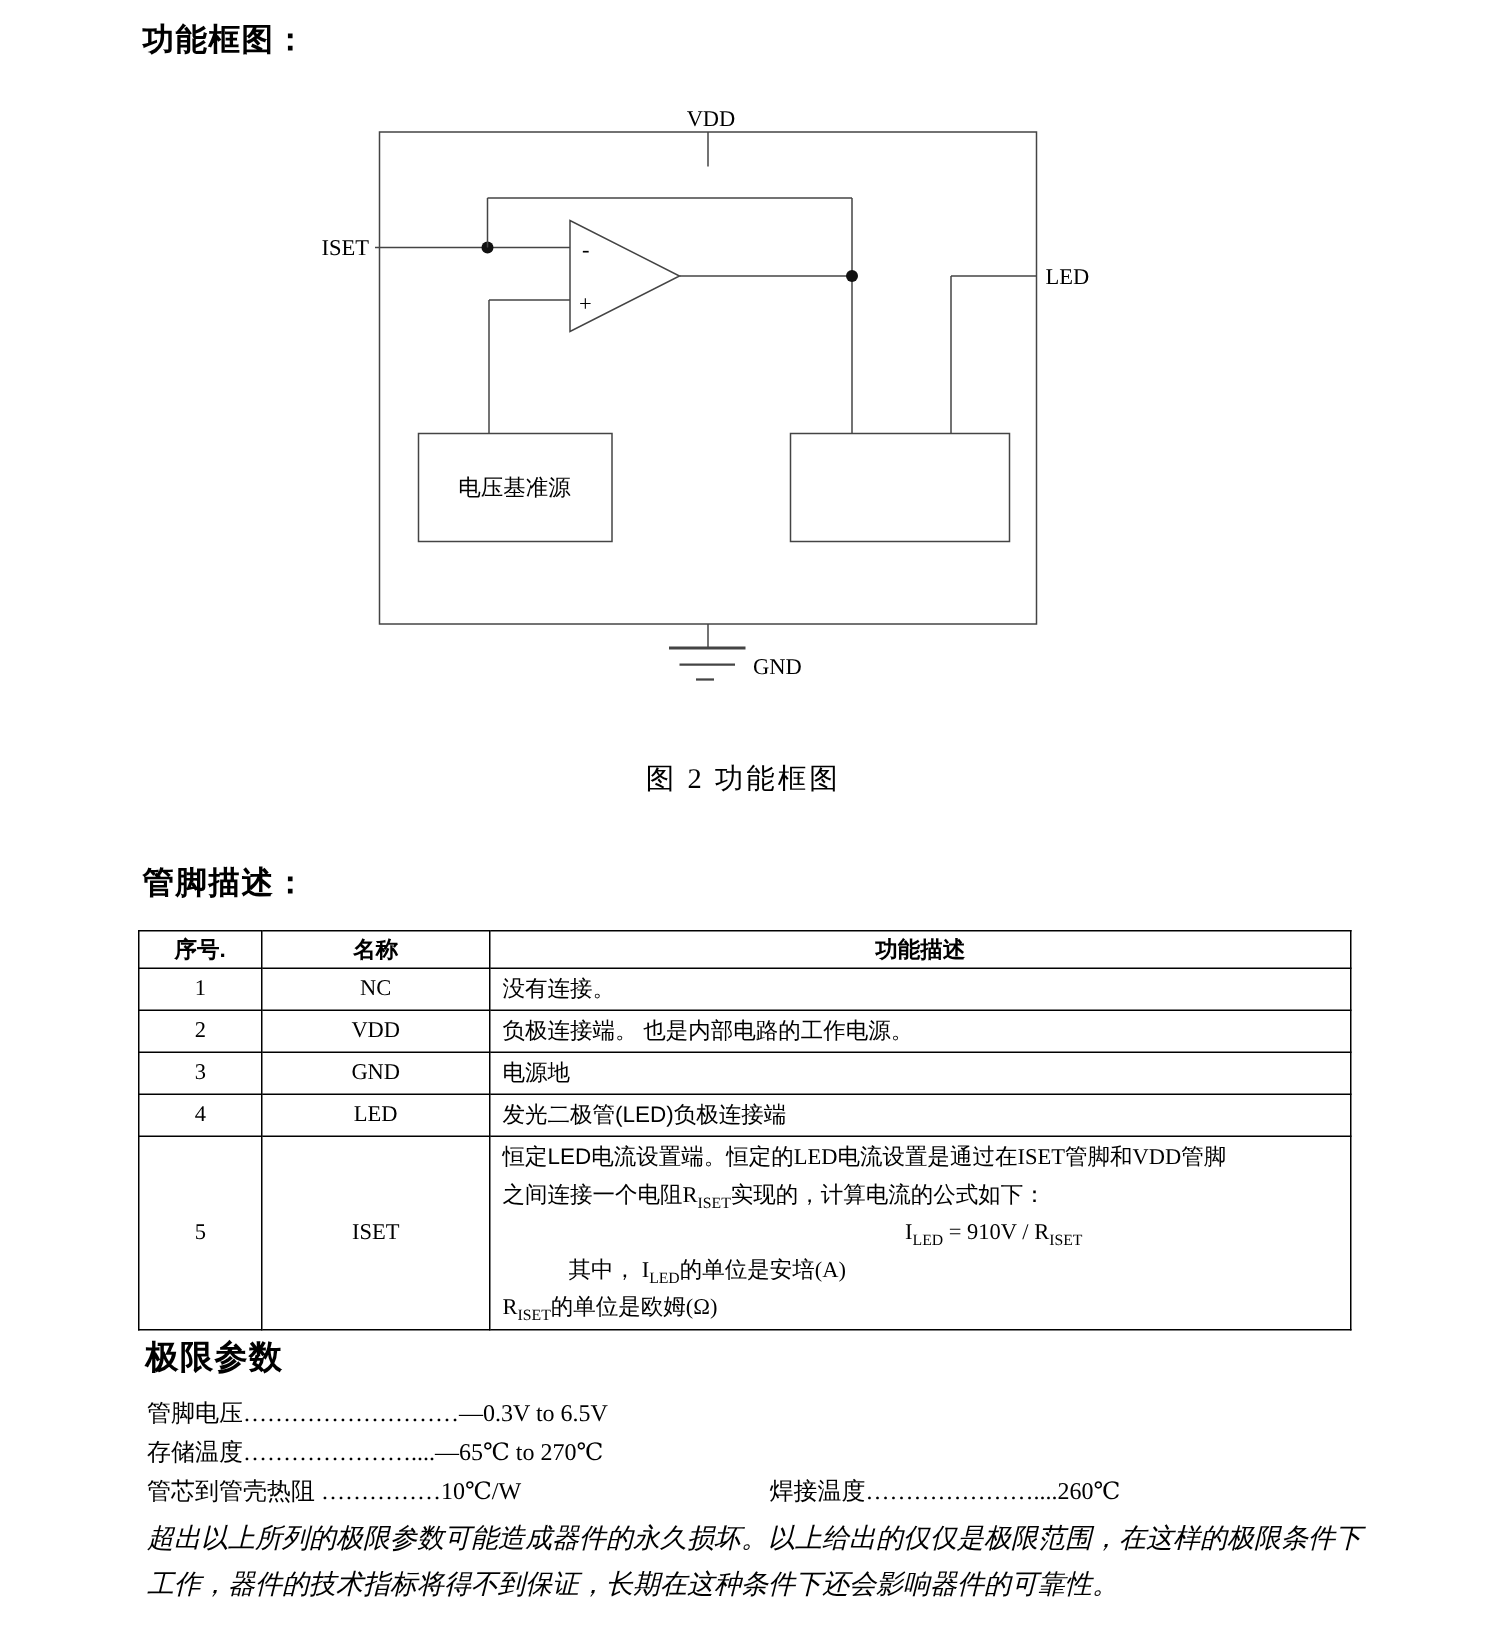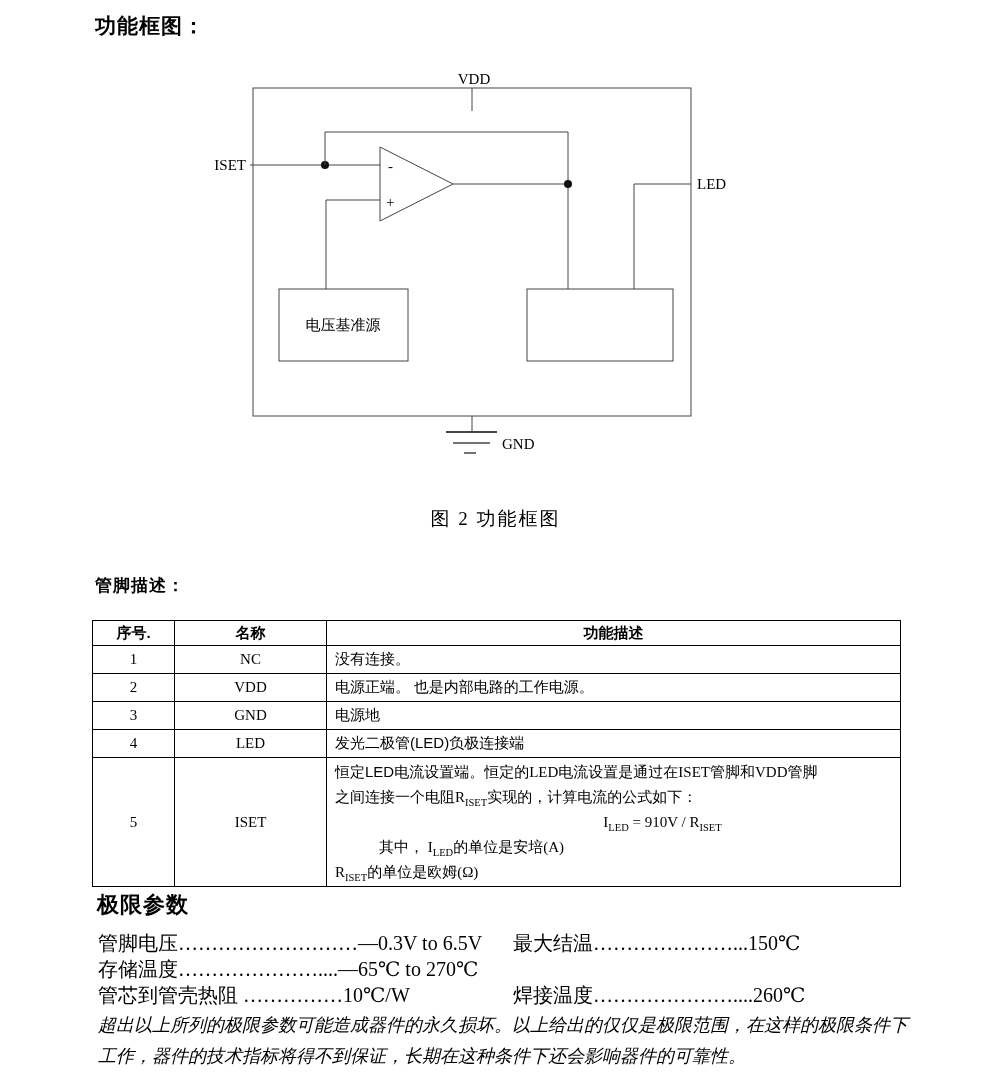--- a/index.html
+++ b/index.html
@@ -9,21 +9,21 @@
     position:relative;overflow:hidden;
   }
   .abs{position:absolute;}
   .hdg{
     font-family:"Liberation Sans","DejaVu Sans",sans-serif;
     font-weight:bold;letter-spacing:1px;
   }
   #doc-title{left:95px;top:12px;font-size:21px;}
   #diagram-wrap{left:0;top:68px;width:991px;height:400px;}
   #figure-caption{left:0;top:494px;width:991px;text-align:center;font-size:19px;letter-spacing:2px;margin-top:12px;}
-  #pin-heading{left:95px;top:574px;font-size:17px;text-align:center;}
+  #pin-heading{left:95px;top:574px;font-size:21px;text-align:center;}
   #pin-table{
     left:92px;top:620px;width:808px;
     border-collapse:collapse;table-layout:fixed;
   }
   #pin-table td,#pin-table th{
     border:1px solid #000;font-size:15px;font-weight:normal;
     padding:1px 0;vertical-align:middle;
   }
   #pin-table th{
     font-family:"Liberation Sans","DejaVu Sans",sans-serif;
@@ -34,21 +34,21 @@
   .bsans{
     font-family:"Liberation Sans","DejaVu Sans",sans-serif;
     font-weight:normal;
   }
   .r5line{line-height:25px;}
   .ind-formula{margin-left:96px;text-align:center;}
   .ind-where{margin-left:44px;}
   .ind-runit{}
   sub{font-size:0.7em;line-height:0;}
   #limits-heading{left:97px;top:890px;font-size:22px;}
-  #limits{left:98px;top:930px;width:820px;font-size:20px;}
+  #limits{left:98px;top:930px;width:820px;font-size:16px;}
   .limit-row{display:flex;height:26px;line-height:26px;}
   .limit-left{width:415px;flex:none;}
   .limit-right{flex:1;}
   #limits-note{
     left:98px;top:1010px;width:860px;
     font-style:italic;font-size:18px;line-height:31px;
   }
   svg text{
     font-family:"Liberation Serif","DejaVu Serif",serif;
     fill:#000;
@@ -120,21 +120,21 @@
     <th>功能描述</th>
   </tr>
   <tr>
     <td class="c-no">1</td>
     <td class="c-nm">NC</td>
     <td class="c-desc"><span class="bsans">没有连接。</span><span></span></td>
   </tr>
   <tr>
     <td class="c-no">2</td>
     <td class="c-nm">VDD</td>
-    <td class="c-desc"><span class="bsans">电源正端。</span><span>  也是内部电路的工作电源。</span></td>
+    <td class="c-desc"><span class="bsans">负极连接端。</span><span>  也是内部电路的工作电源。</span></td>
   </tr>
   <tr>
     <td class="c-no">3</td>
     <td class="c-nm">GND</td>
     <td class="c-desc"><span class="bsans">电源地</span><span></span></td>
   </tr>
   <tr>
     <td class="c-no">4</td>
     <td class="c-nm">LED</td>
     <td class="c-desc"><span class="bsans">发光二极管(LED)负极连接端</span><span></span></td>
@@ -151,21 +151,20 @@
     </td>
   </tr>
 </tbody>
   </table>
 
 <div id="limits-heading" class="abs hdg">极限参数</div>
 
 <div id="limits" class="abs">
   <div class="limit-row">
     <span class="limit-left">管脚电压………………………—0.3V to 6.5V</span>
-    <span class="limit-right">最大结温…………………...150℃</span>
   </div>
   <div class="limit-row">
     <span class="limit-right">存储温度…………………....—65℃  to 270℃</span>
   </div>
   <div class="limit-row">
     <span class="limit-left">管芯到管壳热阻  ……………10℃/W</span>
     <span class="limit-right">焊接温度…………………....260℃</span>
   </div>
 </div>
 

